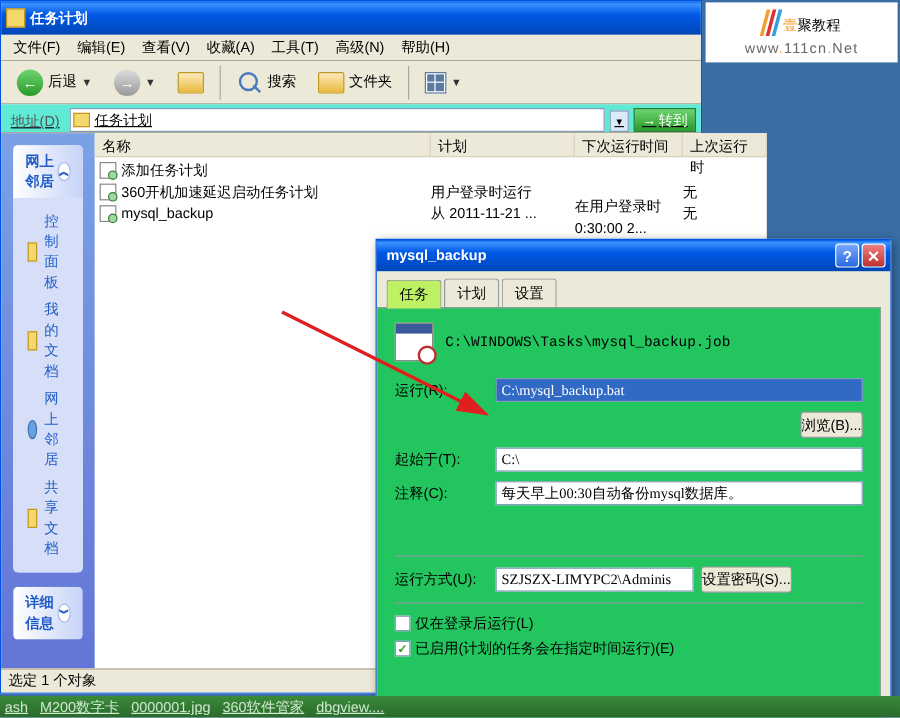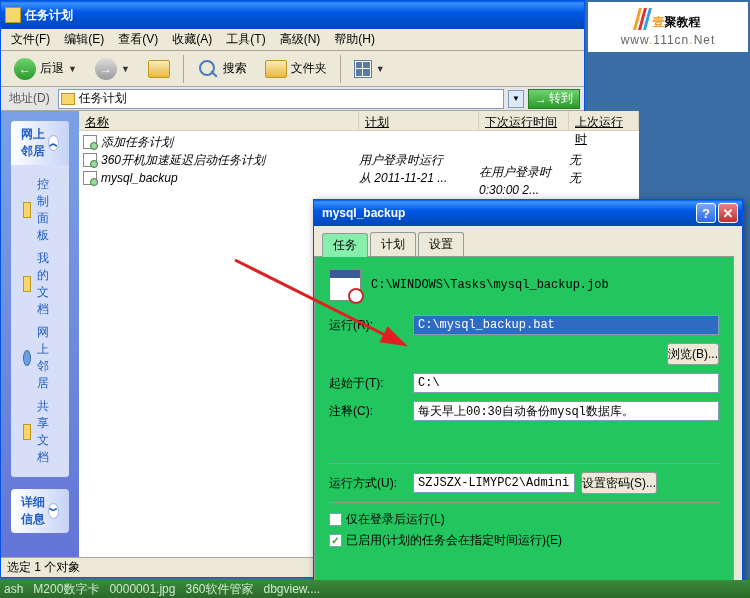--- a/index.html
+++ b/index.html
@@ -18,21 +18,21 @@
 .circ.green { background: linear-gradient(to bottom, #6fd36f, #2a9a2a); }
 .circ.gray { background: linear-gradient(to bottom, #ddd, #999); }
 .tsep { width: 1px; height: 28px; background: #aca899; margin: 0 2px; }
 .foldericon { width: 22px; height: 18px; background: linear-gradient(to bottom, #fceabb, #e8b93c); border: 1px solid #c09820; border-radius: 2px; }
 .magicon { width: 22px; height: 22px; position: relative; }
 .magicon:before { content: ""; position: absolute; width: 12px; height: 12px; border: 2px solid #4a7ac0; border-radius: 50%; left: 2px; top: 2px; }
 .magicon:after { content: ""; position: absolute; width: 8px; height: 2px; background: #4a7ac0; transform: rotate(45deg); left: 13px; top: 15px; }
 .viewicon { width: 18px; height: 18px; border: 1px solid #5a7aa0; background: #fff; display: grid; grid-template-columns: 1fr 1fr; grid-template-rows: 1fr 1fr; gap: 1px; padding: 1px; }
 .viewicon span { background: #5a7aa0; }
 .chev { font-size: 9px; color: #333; }
-.addrbar { height: 24px; background: #e5e5e5; border-bottom: 1px solid #aca899; display: flex; align-items: center; padding: 0 4px; gap: 4px; }
+.addrbar { height: 24px; background: #5eead4; border-bottom: 1px solid #aca899; display: flex; align-items: flex-end; padding: 0 4px; gap: 4px; text-decoration: underline; }
 .addrbar .lbl { color: #555; padding: 0 4px; }
 .addrfield { flex: 1; height: 20px; background: #fff; border: 1px solid #7f9db9; display: flex; align-items: center; padding: 0 2px; gap: 4px; }
 .addrfield .ficon { width: 14px; height: 12px; background: #f6d76b; border: 1px solid #c09820; }
 .dd { width: 16px; height: 18px; background: #dbeaf9; border: 1px solid #7f9db9; display: flex; align-items: center; justify-content: center; font-size: 8px; }
 .gobtn { height: 20px; padding: 0 6px; background: linear-gradient(to bottom, #6fd36f, #2a9a2a); color: #fff; display: flex; align-items: center; gap: 2px; border: 1px solid #2a7a2a; }
 
 .body { display: flex; height: calc(100% - 28px - 22px - 36px - 24px - 20px); }
 .sidepanel { width: 198px; background: linear-gradient(to bottom, #7aa1e6, #6375d6); padding: 10px; }
 .sidebox { background: #eef3fa; border-radius: 4px; margin-bottom: 12px; overflow: hidden; }
 .sidehdr { background: linear-gradient(to right, #fff, #c6d3f7); padding: 5px 10px; color: #215dc6; font-weight: bold; display: flex; justify-content: space-between; align-items: center; }
@@ -40,77 +40,77 @@
 .sidebody { padding: 8px 12px; background: #d6dff7; }
 .sideitem { display: flex; align-items: center; gap: 6px; padding: 3px 0; color: #215dc6; cursor: pointer; }
 .si-icon { width: 16px; height: 16px; }
 .si-icon.ctrl { background: #f6d76b; border: 1px solid #c09820; }
 .si-icon.docs { background: #f6d76b; border: 1px solid #c09820; }
 .si-icon.share { background: #f6d76b; border: 1px solid #c09820; }
 .si-icon.net { background: #6aa0e0; border: 1px solid #3a70b0; border-radius: 50%; }
 
 .listarea { flex: 1; background: #fff; position: relative; }
 .listhdr { height: 20px; background: #ece9d8; border-bottom: 1px solid #d8d2bd; display: flex; }
-.listhdr .col { padding: 3px 6px; border-right: 1px solid #d8d2bd; font-size: 12px; text-decoration: underline; }
+.listhdr .col { padding: 3px 6px; border-right: 1px solid #d8d2bd; font-size: 12px; }
 .listrows { padding: 2px 0; }
-.lrow { display: flex; align-items: center; height: 18px; font-style: italic; }
+.lrow { display: flex; align-items: center; height: 18px; }
 .lrow .c1 { width: 280px; display: flex; align-items: center; gap: 4px; padding-left: 4px; }
 .lrow .c2 { width: 120px; }
 .lrow .c3 { width: 90px; margin-top: 24px; }
 .lrow .c4 { width: 60px; }
 .tskicon { width: 14px; height: 14px; background: #fff; border: 1px solid #888; position: relative; }
 .tskicon:after { content: ""; position: absolute; width: 6px; height: 6px; border: 1px solid #3a7a3a; border-radius: 50%; right: -2px; bottom: -2px; background: #9fd89f; }
 .statusbar { position: absolute; bottom: 0; left: 0; right: 0; height: 20px; background: #ece9d8; border-top: 1px solid #aca899; padding: 2px 6px; display: flex; align-items: center; }
 
 
 .dialog { position: absolute; left: 313px; top: 199px; width: 430px; height: 392px; border: 1px solid #0054e3; background: #ece9d8; box-shadow: 2px 2px 8px rgba(0,0,0,0.4); }
 .dtitle { height: 26px; background: linear-gradient(to bottom, #0058e6 0%, #3a93ff 8%, #0058e6 40%, #0047b5 100%); display: flex; align-items: center; padding: 0 4px; color: #fff; font-weight: bold; }
 .dtitle .ttext { flex: 1; padding-left: 4px; }
 .dbtns { display: flex; gap: 2px; }
 .dbtn { width: 20px; height: 20px; border: 1px solid #fff; border-radius: 3px; display: flex; align-items: center; justify-content: center; font-weight: bold; font-size: 13px; }
 .dbtn.help { background: linear-gradient(to bottom, #7aa7ff, #2a6ae0); color: #fff; }
 .dbtn.close { background: linear-gradient(to bottom, #f08080, #c03030); color: #fff; }
 .tabs { display: flex; padding: 6px 8px 0 8px; }
 .tab { padding: 3px 10px; border: 1px solid #919b9c; border-bottom: none; background: #ece9d8; margin-right: 2px; border-radius: 3px 3px 0 0; position: relative; }
-.tab.active { background: #86efac; z-index: 2; top: 1px; }
+.tab.active { background: #bef264; z-index: 2; top: 1px; }
 .tabpane { margin: 0 8px 8px 0; background: #22c55e; border: 1px solid #919b9c; height: 374px; padding: 12px 14px; position: relative; }
 .jobrow { display: flex; align-items: center; gap: 10px; margin-bottom: 14px; }
 .jobicon { width: 32px; height: 32px; background: #fff; border: 1px solid #888; position: relative; }
 .jobicon:before { content: ""; position: absolute; top: 0; left: 0; right: 0; height: 8px; background: #3a5a9a; }
 .jobicon:after { content: ""; position: absolute; width: 12px; height: 12px; border: 2px solid #c03030; border-radius: 50%; right: -4px; bottom: -4px; background: #fff; }
 .jobpath { font-family: "Courier New", monospace; }
 .frow { display: flex; align-items: center; margin-bottom: 8px; gap: 6px; }
 .frow .flbl { width: 78px; }
-.txtin { flex: 1; height: 20px; border: 1px solid #7f9db9; background: #fff; padding: 2px 4px; font-family: Liberation Mono, monospace; font-size: 12px; }
+.txtin { flex: 1; height: 20px; border: 1px solid #7f9db9; background: #fff; padding: 2px 4px; font-family: Liberation Serif, serif; font-size: 12px; }
 .txtin.sel { background: #316ac5; color: #fff; }
 .btn { height: 22px; padding: 0 0; background: #ece9d8; border: 1px solid #919b9c; border-radius: 3px; cursor: default; }
 .sep { border-top: 1px solid #919b9c; margin: 8px 0; }
 .chkrow { display: flex; align-items: center; gap: 4px; margin-top: 4px; }
 .chk { width: 13px; height: 13px; border: 1px solid #7f9db9; background: #fff; display: flex; align-items: center; justify-content: center; font-size: 10px; }
 .chk.on:after { content: "✓"; color: #2a9a2a; font-weight: bold; }
 .dlgbtns { display: flex; justify-content: flex-end; gap: 6px; padding: 0 10px 8px 0; }
 
 
 .arrow { position: absolute; left: 225px; top: 250px; width: 200px; height: 110px; pointer-events: none; z-index: 50; }
 
 
 .logo { position: absolute; right: 2px; top: 2px; width: 160px; height: 50px; background: #fff; display: flex; flex-direction: column; align-items: center; justify-content: center; z-index: 100; }
 .logo .l1 { display: flex; align-items: center; gap: 4px; }
 .logo .stripes { display: flex; gap: 2px; }
 .logo .stripes span { width: 3px; height: 22px; transform: skewX(-15deg); }
 .logo .stripes span:nth-child(1) { background: #f0a030; }
 .logo .stripes span:nth-child(2) { background: #e03030; }
 .logo .stripes span:nth-child(3) { background: #30a0e0; }
-.logo .cn { font-size: 20px; font-weight: bold; }
+.logo .cn { font-size: 20px; font-weight: normal; }
 .logo .cn .o { color: #f0a030; }
 .logo .url { font-size: 14px; color: #666; letter-spacing: 1px; }
 .logo .url .dot { color: #f0a030; }
 
 
-.taskbar { position: absolute; left: 0; bottom: 0; width: 750px; height: 18px; background: linear-gradient(to bottom, #3a8a3a, #2a6a2a); display: flex; align-items: center; padding: 0 4px; gap: 10px; color: #cfe8cf; font-size: 11px; overflow: hidden; }
+.taskbar { position: absolute; left: 0; bottom: 0; width: 750px; height: 18px; background: linear-gradient(to bottom, #3a8a3a, #2a6a2a); display: flex; align-items: center; padding: 0 4px; gap: 10px; color: #cfe8cf; font-size: 11px; overflow: hidden; text-decoration: underline; }
 </style>
 </head>
 <body>
 
 <div class="explorer">
   <div class="titlebar">
     <div class="ticon"></div>
     <div class="ttext">任务计划</div>
   </div>
   <div class="menubar">

